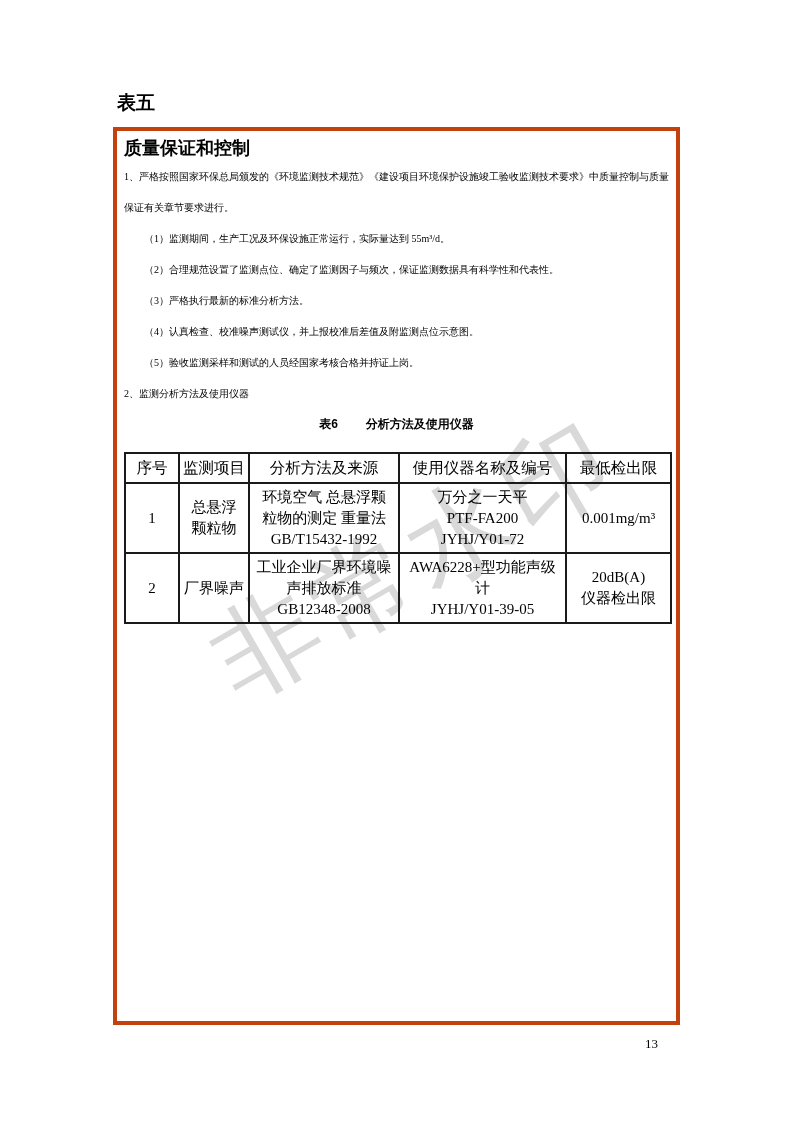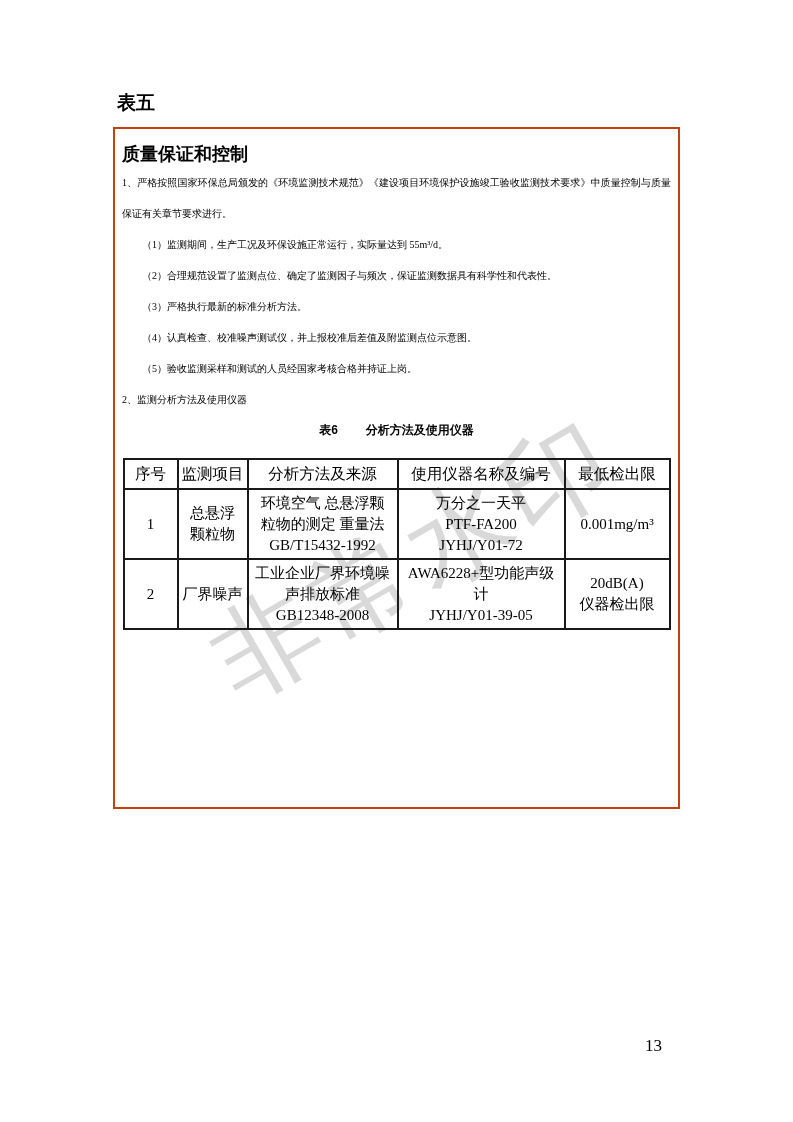--- a/index.html
+++ b/index.html
@@ -29,24 +29,24 @@
     position:absolute;
     left:117px; top:90px;
     font-family:"Liberation Sans","DejaVu Sans",sans-serif;
     font-weight:bold;
     font-size:19px;
     z-index:2;
   }
   .main-box {
     position:absolute;
     left:113px; top:127px;
-    width:567px; height:682px;
-    border:2px solid #c2410c;
+    width:567px; height:898px;
+    border:4px solid #c2410c;
     box-sizing:border-box;
-    padding:12px 7px;
+    padding:4px 7px;
     z-index:1;
   }
   .box-title {
     font-family:"Liberation Sans","DejaVu Sans",sans-serif;
     font-weight:bold;
     font-size:18px;
     line-height:26px;
   }
   .para {
     margin:0;
@@ -84,21 +84,21 @@
     font-size:15.5px;
   }
   table.analysis td {
     height:64px;
     line-height:21px;
   }
   .pre { white-space:pre-line; }
   .page-number {
     position:absolute;
     left:645px; top:1036px;
-    font-size:17px;
+    font-size:13px;
     z-index:2;
   }
 </style>
 </head>
 <body>
 
 <div class="page">
 
   <div class="watermark">非常水印</div>
 

